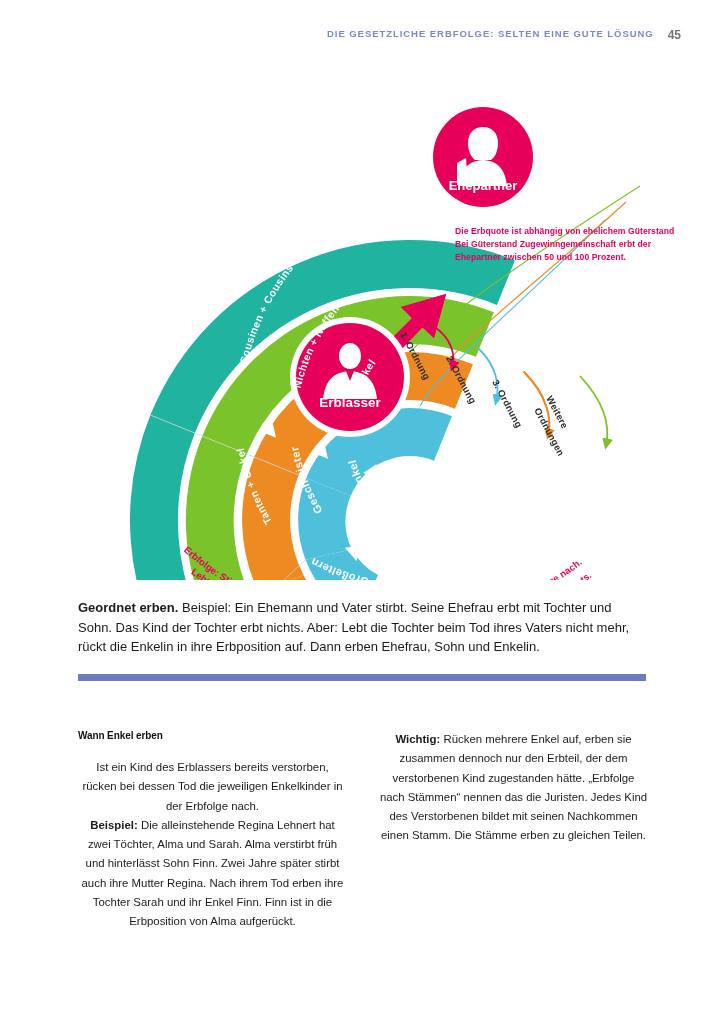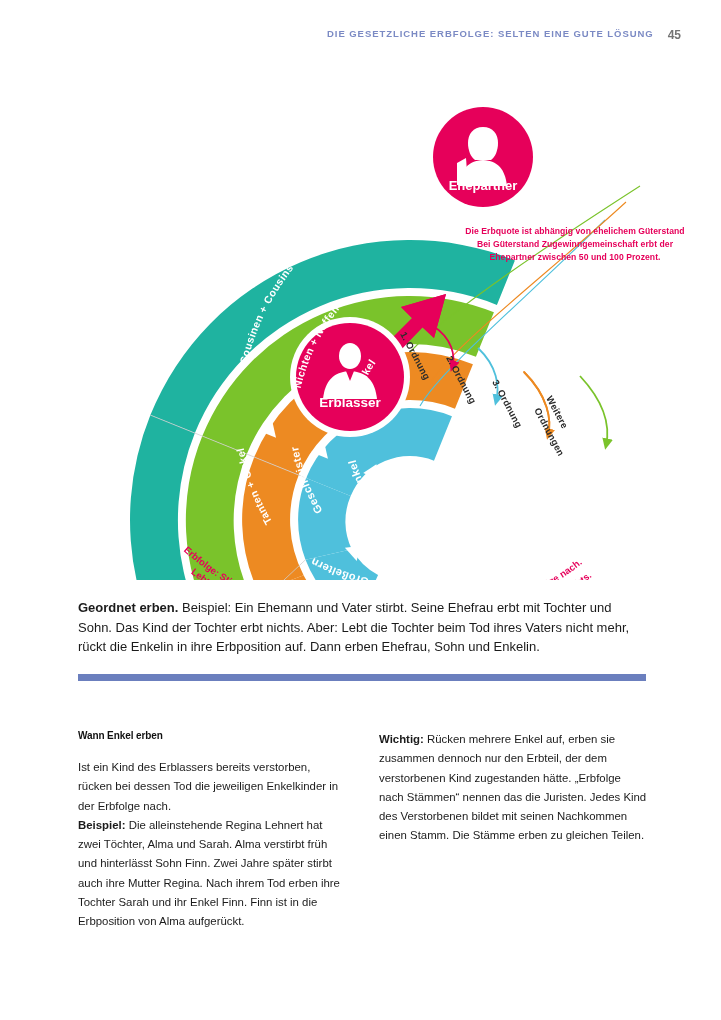--- a/index.html
+++ b/index.html
@@ -77,21 +77,20 @@
   #spouse-note {
     position: absolute;
     left: 455px;
     top: 225px;
     width: 240px;
     color: #e6005a;
     font-size: 8.6px;
     font-weight: bold;
     line-height: 13.2px;
     letter-spacing: 0.05px;
-    text-align: center;
   }
   #spouse-note div { white-space: nowrap; }
 
   
   #caption {
     position: absolute;
     left: 78px;
     top: 598px;
     width: 570px;
     font-size: 13px;
@@ -125,20 +124,21 @@
     font-weight: bold;
     color: #111;
     margin: 0 0 17px 0;
     letter-spacing: -0.1px;
   }
   .bodytext {
     font-size: 11.4px;
     line-height: 19.3px;
     color: #1b1b1b;
     margin: 0;
+    text-align: center;
   }
   .bodytext b { font-weight: bold; }
   .indent { text-indent: 17px; }
 </style>
 </head>
 <body>
 
 <div id="running-head">
   <span class="rh-title">DIE GESETZLICHE ERBFOLGE: SELTEN EINE GUTE LÖSUNG</span>
   <span class="rh-page">45</span>

